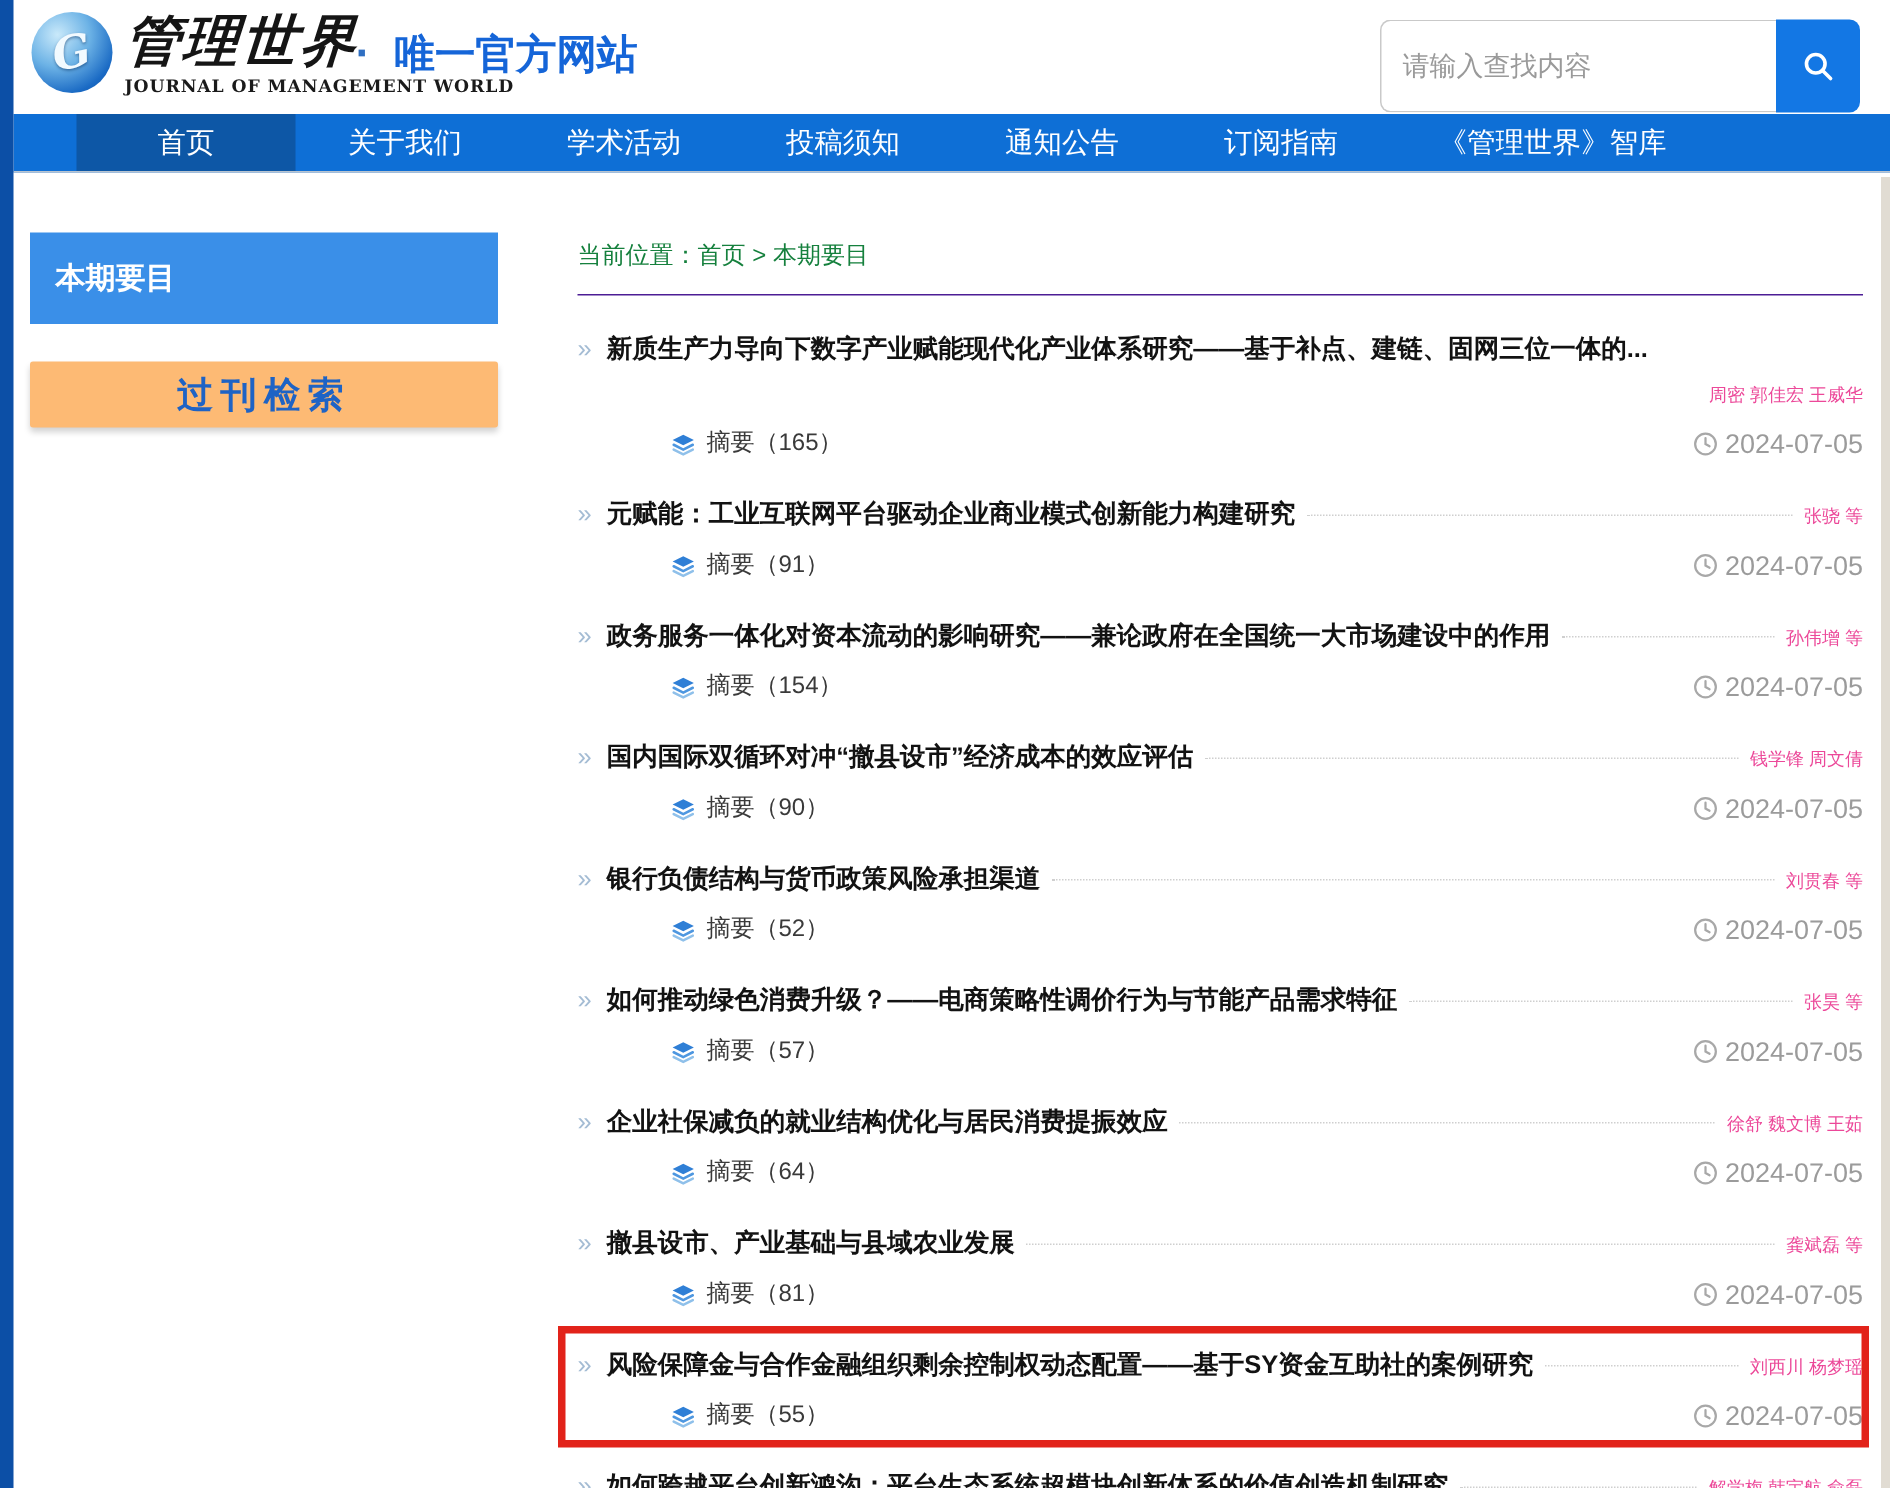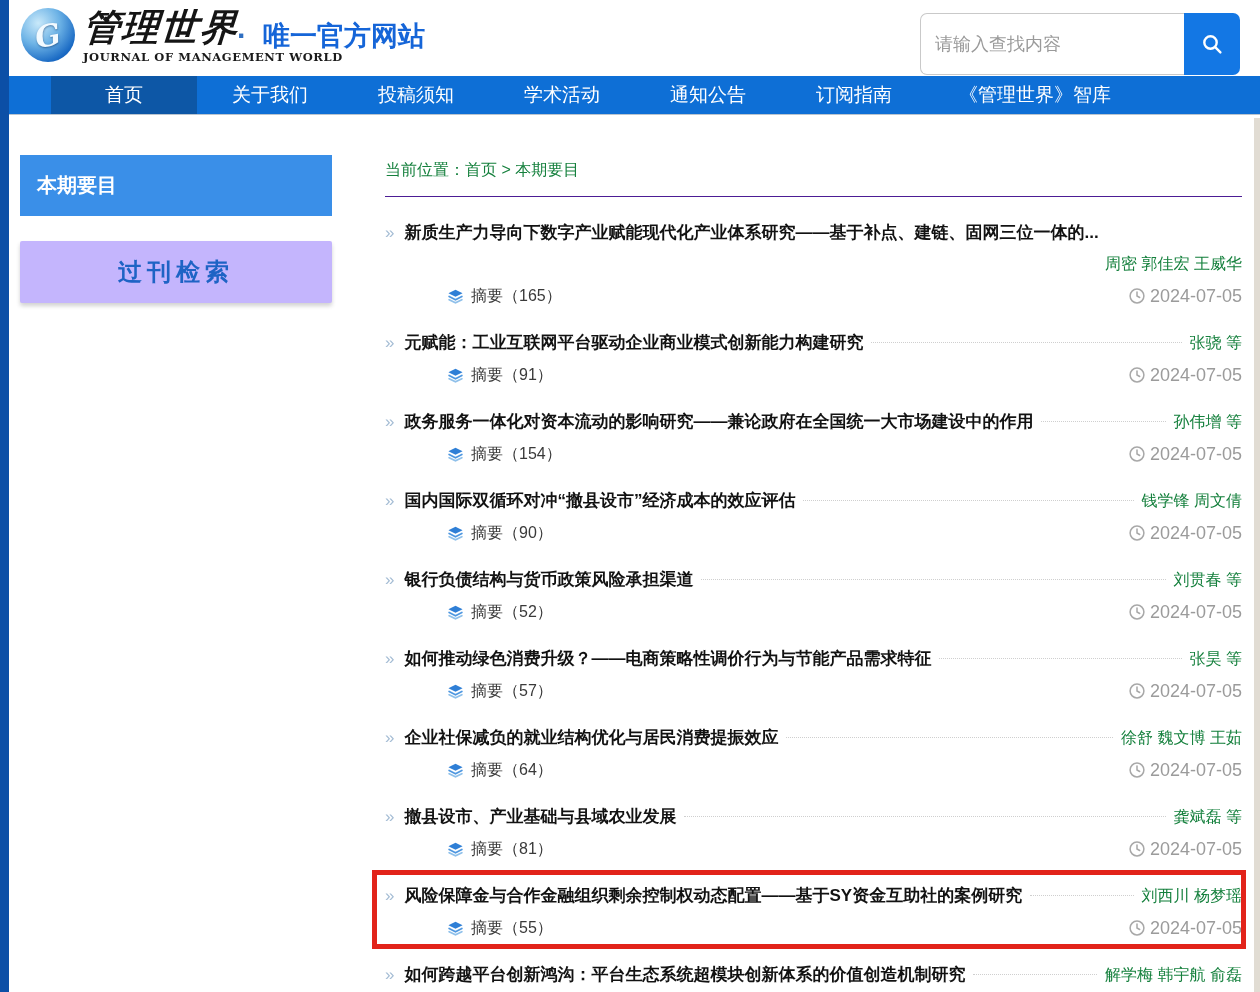--- a/index.html
+++ b/index.html
@@ -57,38 +57,38 @@
   .nav-item.active { background:#0d57a6; }
   .nav-item.wide { min-width:216px; }
 
   
   .sidebar { position:absolute; left:20px; top:155px; width:312px; }
   .side-current {
     height:61px; background:#3a8fe8; color:#fff; font-size:20px; font-weight:bold;
     display:flex; align-items:center; padding-left:17px; cursor:pointer;
   }
   .side-archive {
-    margin-top:25px; height:62px; background:#c4b5fd; color:#1e63c5; cursor:pointer;
+    margin-top:25px; height:44px; background:#fdba74; color:#1e63c5; cursor:pointer;
     display:flex; align-items:center; justify-content:center;
     font-family:"DejaVu Serif",serif; font-weight:bold; font-size:24px; letter-spacing:5px;
     box-shadow:0 3px 4px rgba(0,0,0,.18); border-radius:2px;
   }
 
   
   .main { position:absolute; left:385px; top:160px; width:857px; }
   .breadcrumb { font-size:16px; color:#15803d; padding-bottom:15px; border-bottom:1px solid #4c1d95; }
   .breadcrumb .crumb-link { cursor:pointer; }
   .article-list { margin-top:22px; }
 
   .article { position:relative; margin-bottom:21px; }
   .title-row { display:flex; align-items:baseline; line-height:27px; }
   .chevrons { color:#a4bcd4; font-size:17px; margin-right:10px; flex:0 0 auto; }
   .title-text { font-weight:bold; color:#121212; font-size:17px; white-space:nowrap; cursor:pointer; }
   .leader { flex:1 1 auto; border-bottom:1px dotted #cfcfcf; margin:0 8px; align-self:center; height:0; min-width:8px; }
-  .authors { color:#15803d; font-size:16px; white-space:nowrap; flex:0 0 auto; }
+  .authors { color:#ec4899; font-size:12px; white-space:nowrap; flex:0 0 auto; }
   .meta-row { display:flex; align-items:center; margin-top:7px; padding-left:62px; line-height:24px; }
   .abstract { display:flex; align-items:center; gap:7px; color:#3a3a3a; font-size:16px; cursor:pointer; }
   .date { margin-left:auto; display:flex; align-items:center; gap:4px; color:#9b9b9b; font-size:18px; }
 
   .authors-below .title-row { flex-wrap:wrap; }
   .authors-below .authors { flex-basis:100%; text-align:right; margin-top:4px; }
 
   .highlighted::after {
     content:""; position:absolute; left:-13px; right:-4px; top:-12px; bottom:-9px;
     border:5px solid #e2231a; pointer-events:none; z-index:4;
@@ -122,22 +122,22 @@
         <circle cx="10.5" cy="10.5" r="6.2" fill="none" stroke="#ffffff" stroke-width="2.4"></circle>
         <line x1="15.2" y1="15.2" x2="20.4" y2="20.4" stroke="#ffffff" stroke-width="2.4" stroke-linecap="round"></line>
       </svg>
     </button>
   </div>
 </div>
 
 <div class="nav">
     <div class="nav-item active">首页</div>
     <div class="nav-item">关于我们</div>
+    <div class="nav-item">学术活动</div>
     <div class="nav-item">投稿须知</div>
-    <div class="nav-item">学术活动</div>
     <div class="nav-item">通知公告</div>
     <div class="nav-item">订阅指南</div>
     <div class="nav-item wide">《管理世界》智库</div>
   </div>
 
 <div class="sidebar">
   <div class="side-current">
     <span>本期要目</span>
   </div>
   <div class="side-archive">

